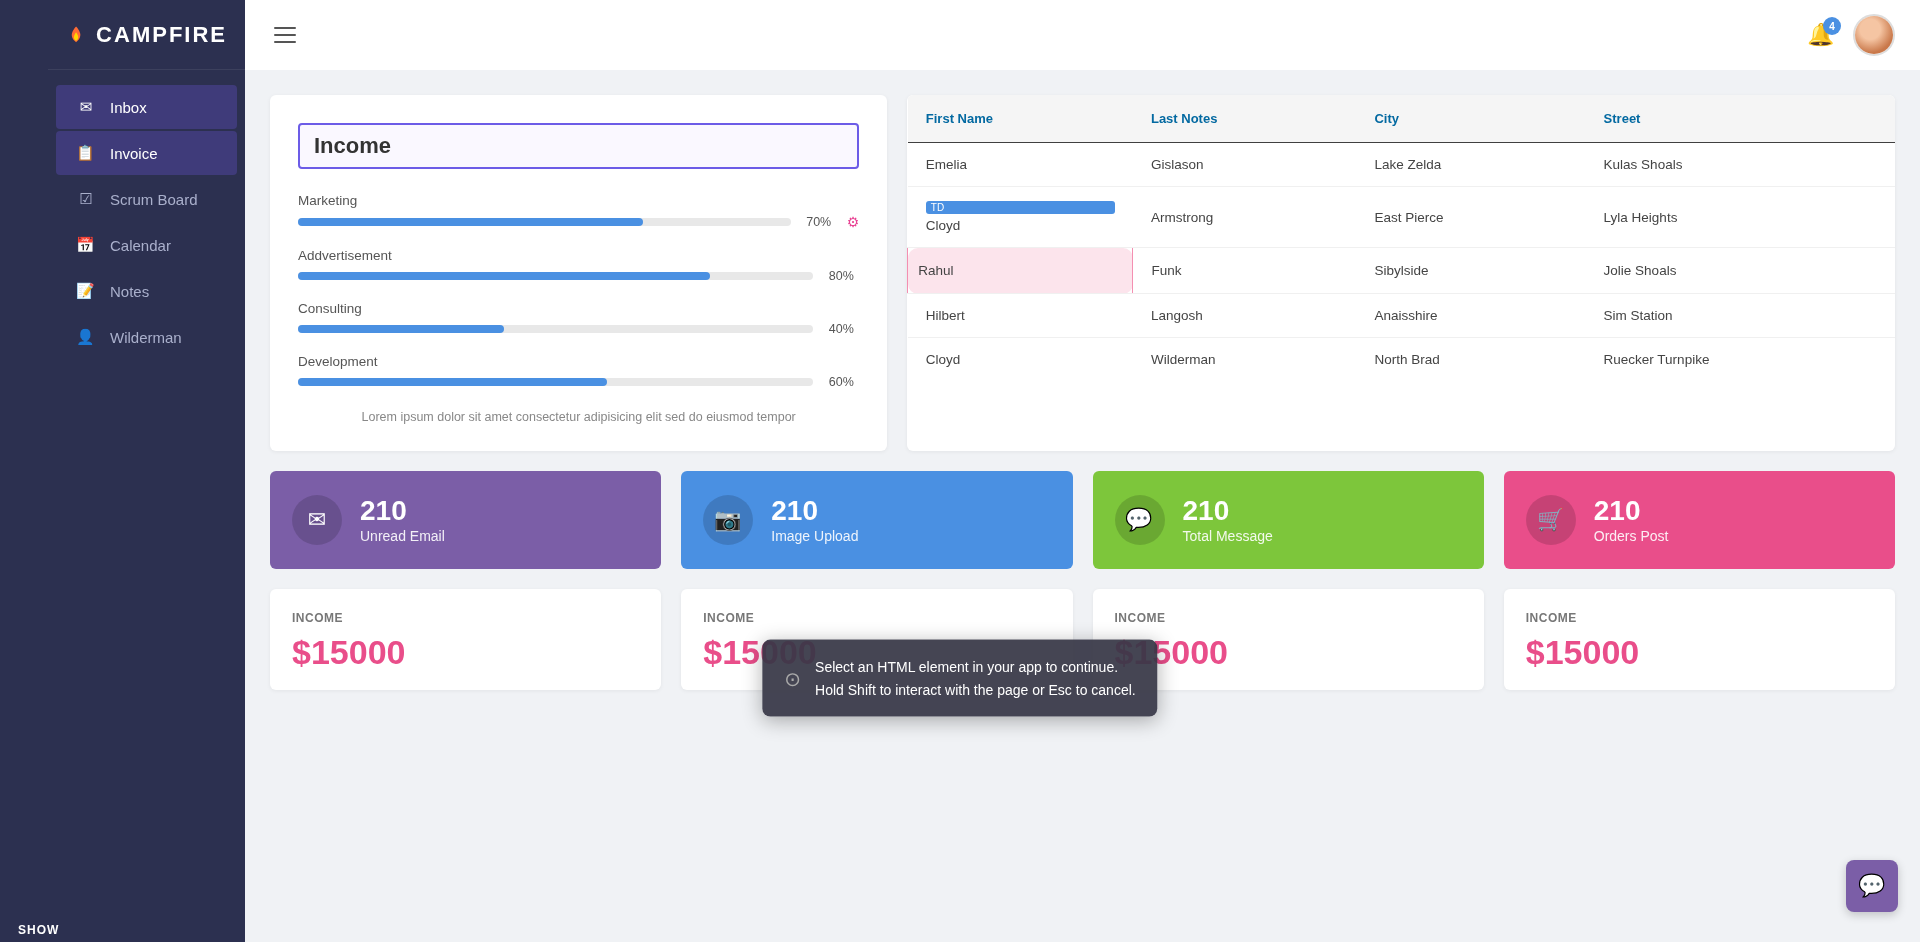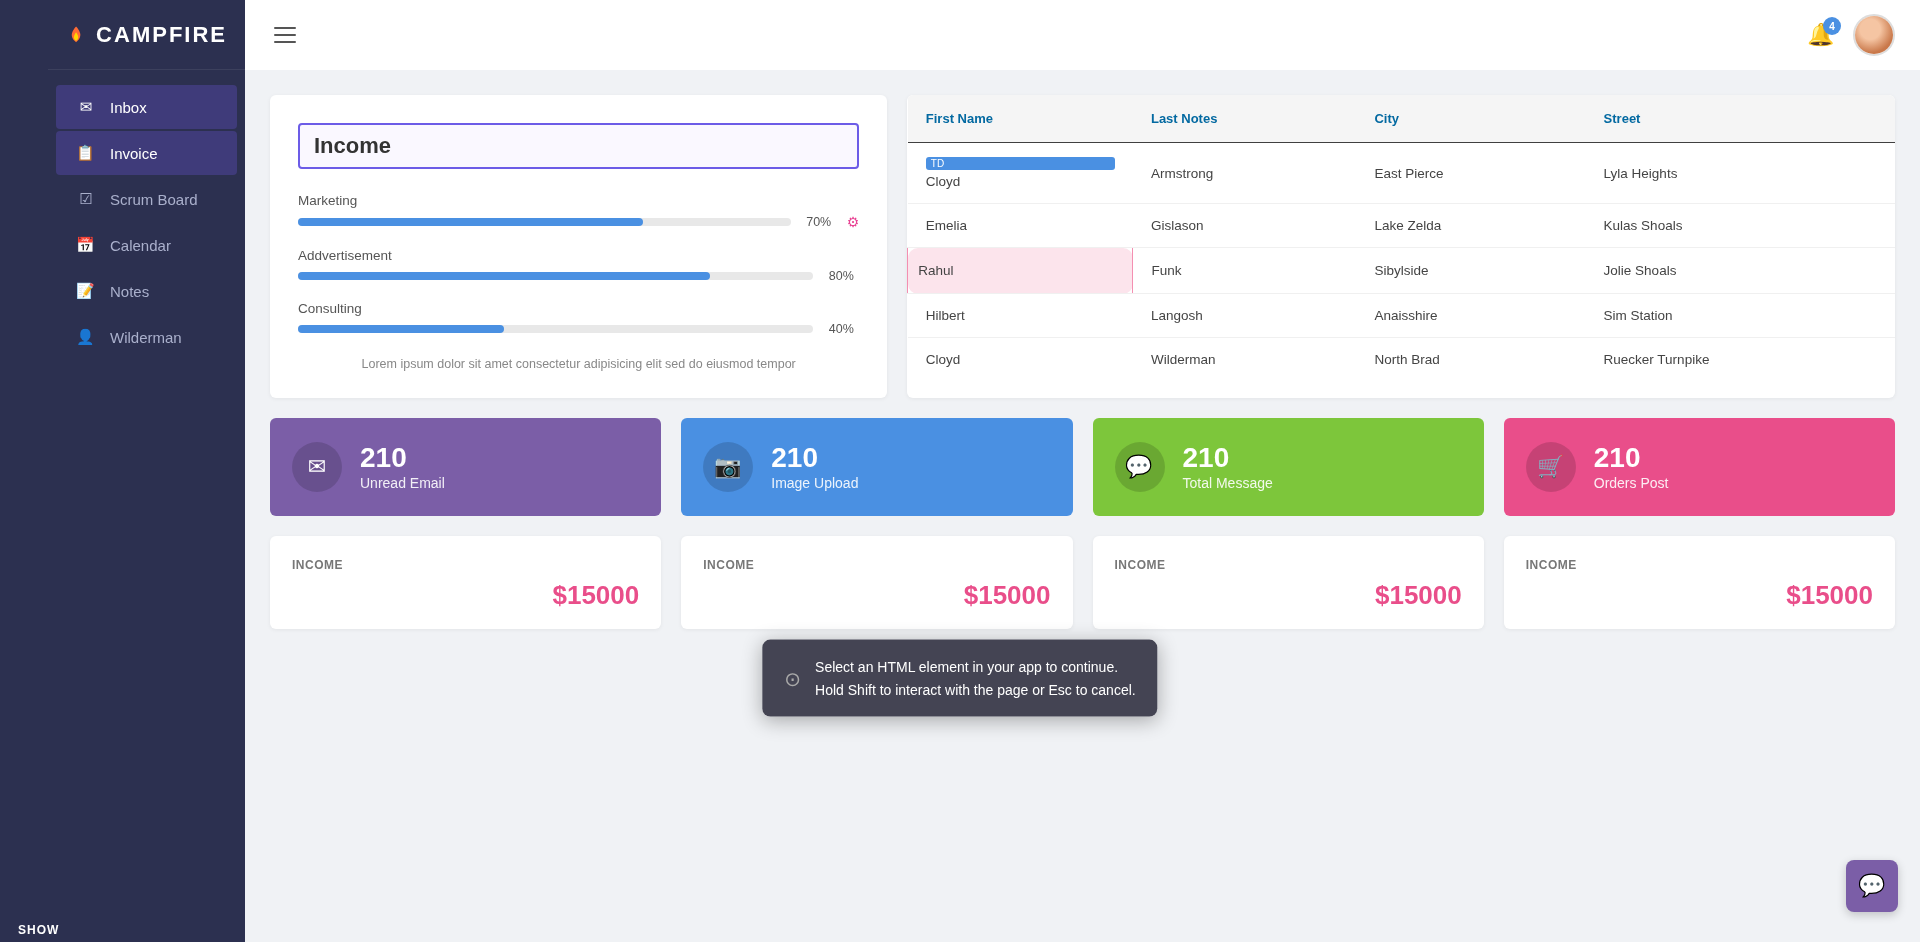--- a/index.html
+++ b/index.html
@@ -321,24 +321,23 @@
       box-shadow: 0 1px 4px rgba(0,0,0,0.06);
     }
     .iw-label {
       font-size: 12px;
       font-weight: 700;
       color: #777;
       letter-spacing: 0.5px;
       margin-bottom: 8px;
     }
     .iw-value {
-      font-size: 26px;
+      font-size: 34px;
       font-weight: 700;
       color: #e94e8a;
-      text-align: right;
     }
 
     
     .tooltip-overlay {
       position: fixed;
       left: 50%;
       top: 72%;
       transform: translate(-50%, -50%);
       background: rgba(55,55,70,0.93);
       color: #fff;
@@ -487,51 +486,60 @@
         <div class="progress-item">
           <div class="progress-label">Consulting</div>
           <div class="progress-row">
             <div class="progress-bar-bg">
               <div class="progress-bar-fill" style="width:40%"></div>
             </div>
             <span class="progress-pct">40%</span>
           </div>
         </div>
 
+        <div class="progress-item">
+          <div class="progress-label">Development</div>
+          <div class="progress-row">
+            <div class="progress-bar-bg">
+              <div class="progress-bar-fill" style="width:60%"></div>
+            </div>
+            <span class="progress-pct">60%</span>
+          </div>
+        </div>
 
         <div class="income-desc">Lorem ipsum dolor sit amet consectetur adipisicing elit sed do eiusmod tempor</div>
       </div>
 
       <div class="table-card">
         <table class="data-table">
           <thead>
             <tr>
               <th>First Name</th>
               <th>Last Notes</th>
               <th>City</th>
               <th>Street</th>
             </tr>
           </thead>
           <tbody>
             <tr>
+              <td>Emelia</td>
+              <td>Gislason</td>
+              <td>Lake Zelda</td>
+              <td>Kulas Shoals</td>
+            </tr>
+            <tr>
               <td>
                 <div class="td-cell-wrapper">
                   <span class="td-badge">TD</span>
                   <span>Cloyd</span>
                 </div>
               </td>
               <td>Armstrong</td>
               <td>East Pierce</td>
               <td>Lyla Heights</td>
-            </tr>
-            <tr>
-              <td>Emelia</td>
-              <td>Gislason</td>
-              <td>Lake Zelda</td>
-              <td>Kulas Shoals</td>
             </tr>
             <tr>
               <td class="td-highlighted">Rahul</td>
               <td>Funk</td>
               <td>Sibylside</td>
               <td>Jolie Shoals</td>
             </tr>
             <tr>
               <td>Hilbert</td>
               <td>Langosh</td>

